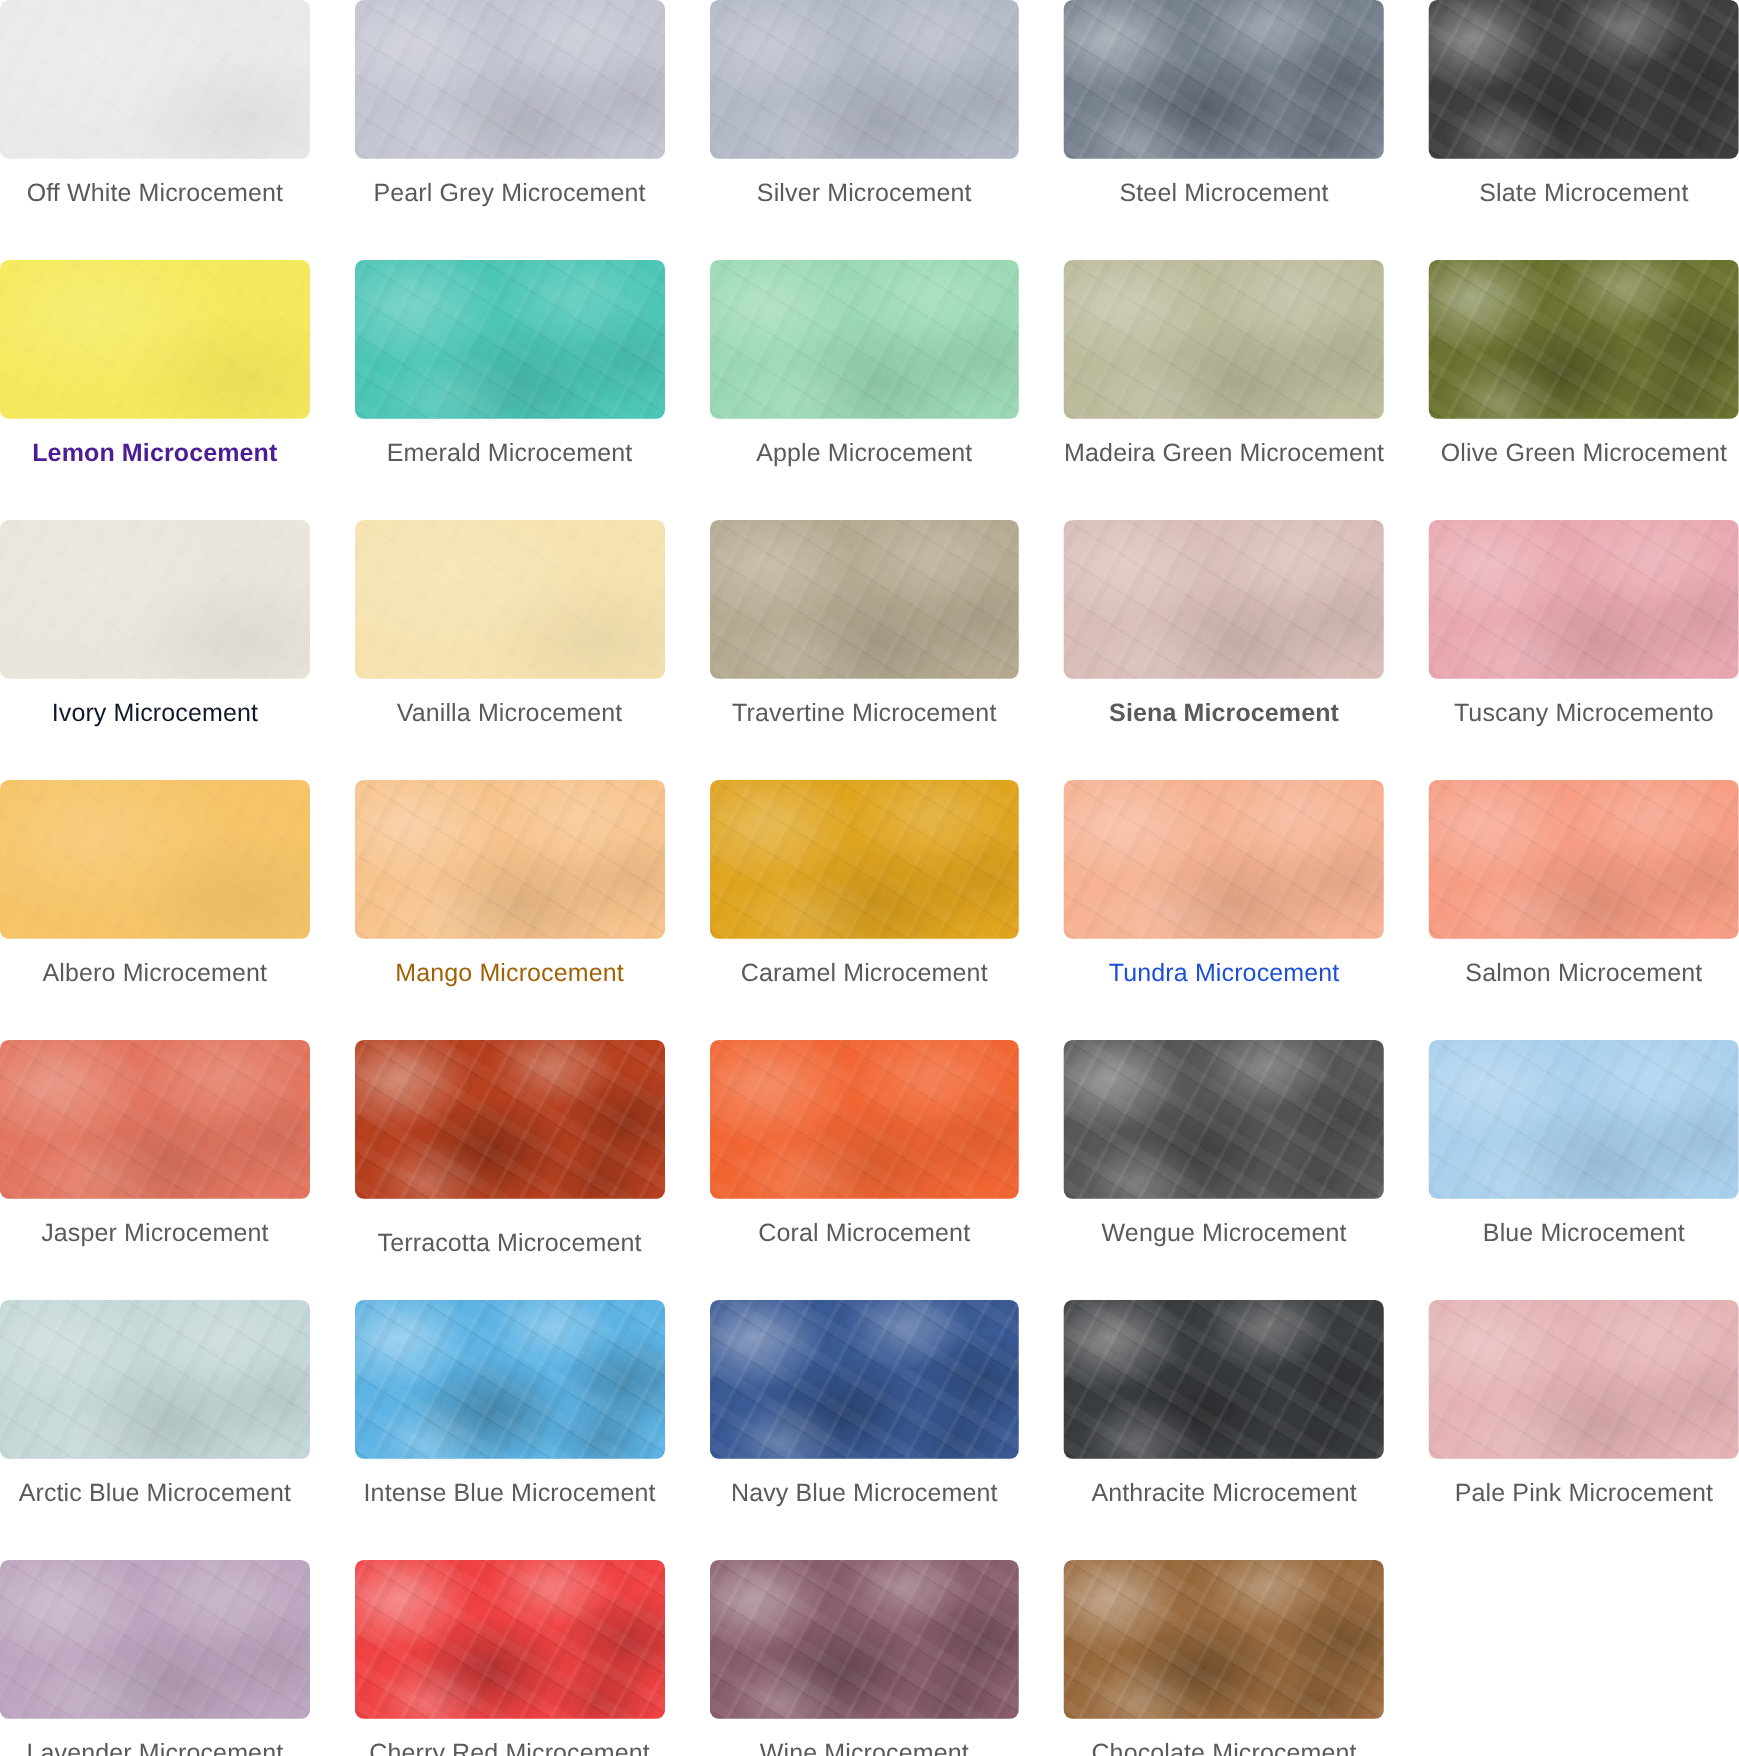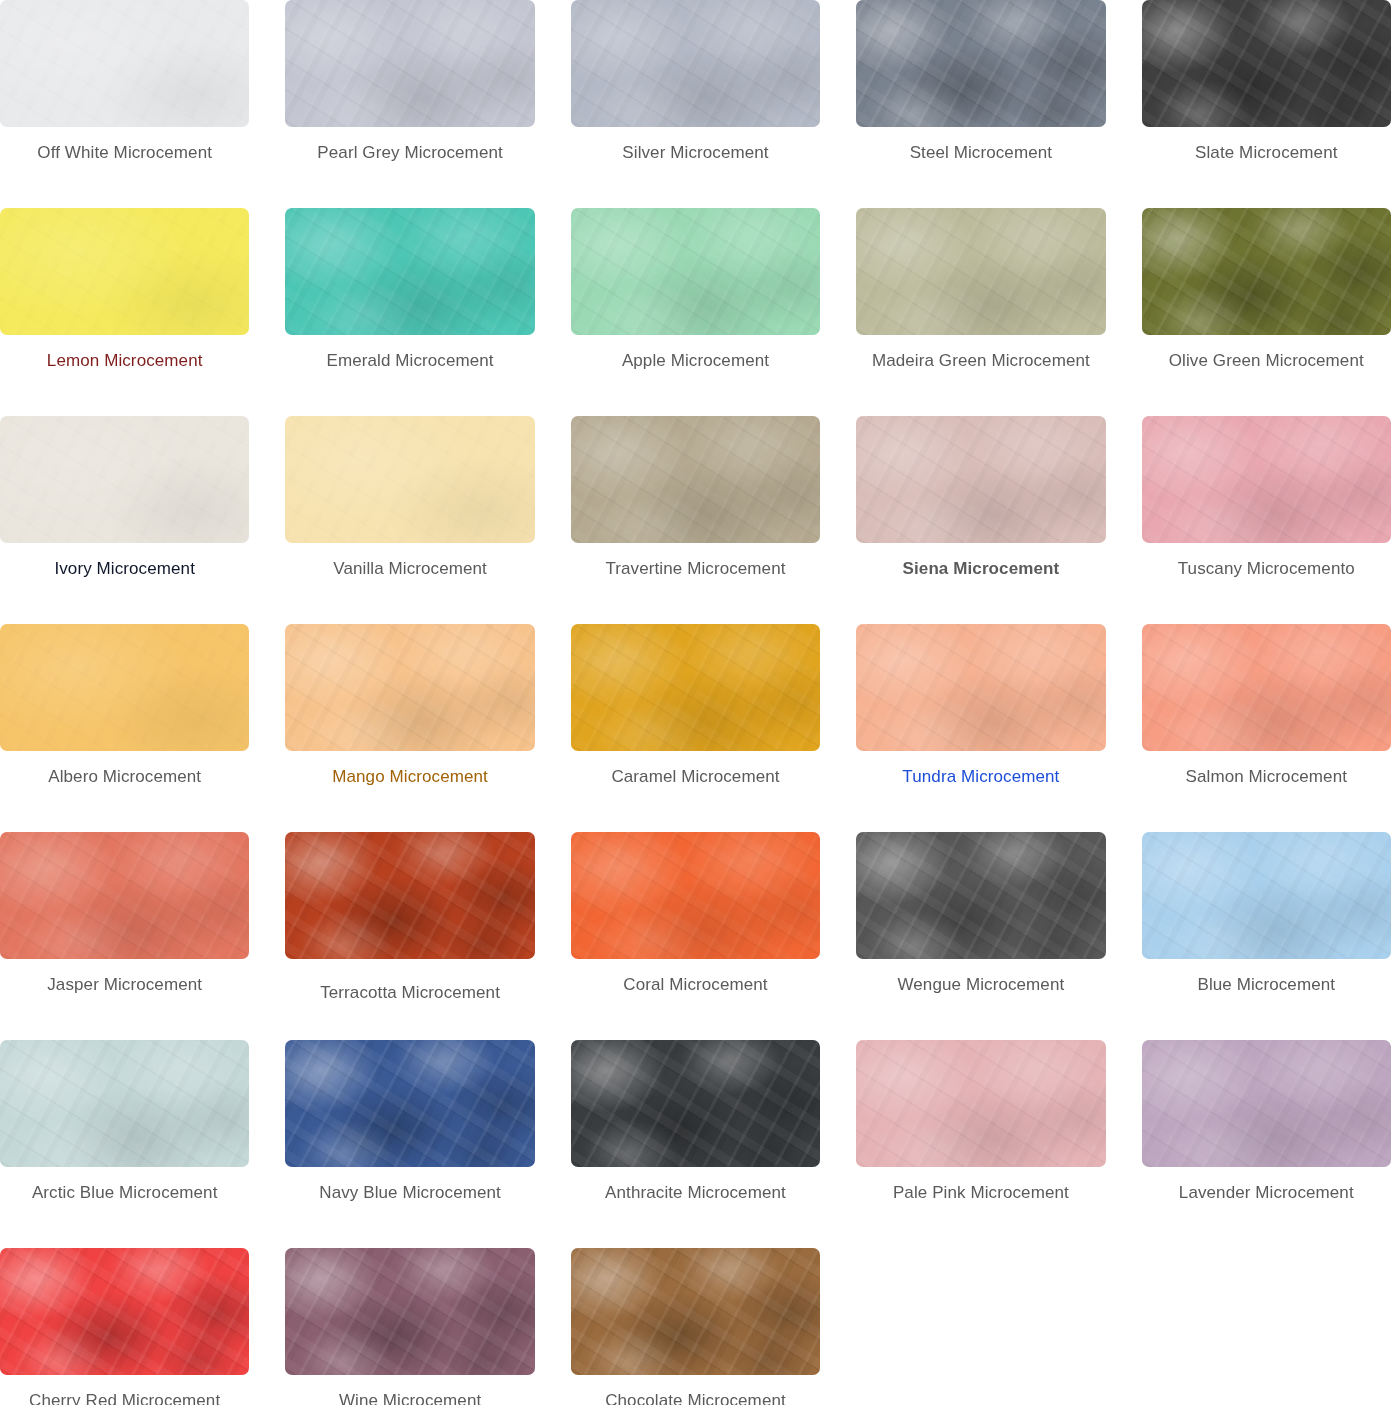--- a/index.html
+++ b/index.html
@@ -81,21 +81,21 @@
   
   .swatch.flat::before {
     background-image:
       radial-gradient(ellipse 60% 70% at 30% 34%, rgba(255,255,255,0.14), rgba(255,255,255,0) 76%),
       radial-gradient(ellipse 50% 60% at 78% 76%, rgba(0,0,0,0.05), rgba(0,0,0,0) 76%);
   }
   .swatch.flat::after { opacity: 0.20; }
 
   .label {
     margin-top: 16px;
-    font-size: 17px;
+    font-size: 20px;
     line-height: 1.2;
     color: #5a5a5a;
     text-align: center;
     letter-spacing: 0.1px;
     font-weight: 400;
     white-space: nowrap;
   }
 </style>
 </head>
 <body style="background: rgb(255, 255, 255);">
@@ -116,21 +116,21 @@
     <div class="cell">
       <div class="swatch heavy" style="background: rgb(121, 130, 143);"></div>
       <div class="label" style="color: rgb(90, 90, 90);">Steel Microcement</div>
     </div>
     <div class="cell">
       <div class="swatch heavy" style="background: rgb(63, 63, 63);"></div>
       <div class="label" style="color: rgb(90, 90, 90);">Slate Microcement</div>
     </div>
     <div class="cell">
       <div class="swatch flat" style="background: rgb(245, 234, 93);"></div>
-      <div class="label" style="color: #7f1d1d;">Lemon Microcement</div>
+      <div class="label" style="color: #4c1d95; font-weight: bold;">Lemon Microcement</div>
     </div>
     <div class="cell">
       <div class="swatch" style="background: rgb(76, 198, 181);"></div>
       <div class="label" style="color: rgb(90, 90, 90);">Emerald Microcement</div>
     </div>
     <div class="cell">
       <div class="swatch" style="background: rgb(154, 217, 180);"></div>
       <div class="label" style="color: rgb(90, 90, 90);">Apple Microcement</div>
     </div>
     <div class="cell">
@@ -199,20 +199,24 @@
     </div>
     <div class="cell">
       <div class="swatch" style="background: rgb(169, 208, 237);"></div>
       <div class="label" style="color: rgb(90, 90, 90);">Blue Microcement</div>
     </div>
     <div class="cell">
       <div class="swatch" style="background: rgb(197, 216, 216);"></div>
       <div class="label" style="color: rgb(90, 90, 90);">Arctic Blue Microcement</div>
     </div>
     <div class="cell">
+      <div class="swatch heavy" style="background: rgb(92, 179, 228);"></div>
+      <div class="label" style="color: rgb(90, 90, 90);">Intense Blue Microcement</div>
+    </div>
+    <div class="cell">
       <div class="swatch heavy" style="background: rgb(58, 90, 150);"></div>
       <div class="label" style="color: rgb(90, 90, 90);">Navy Blue Microcement</div>
     </div>
     <div class="cell">
       <div class="swatch heavy" style="background: rgb(58, 61, 64);"></div>
       <div class="label" style="color: rgb(90, 90, 90);">Anthracite Microcement</div>
     </div>
     <div class="cell">
       <div class="swatch" style="background: rgb(229, 179, 182);"></div>
       <div class="label" style="color: rgb(90, 90, 90);">Pale Pink Microcement</div>

